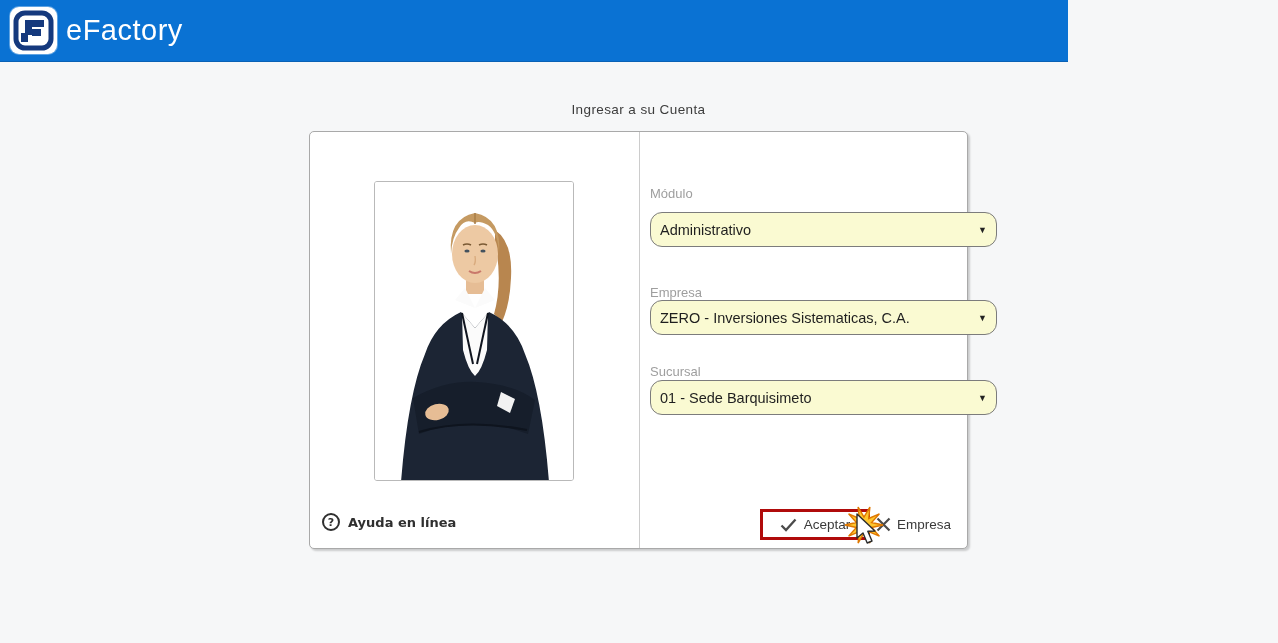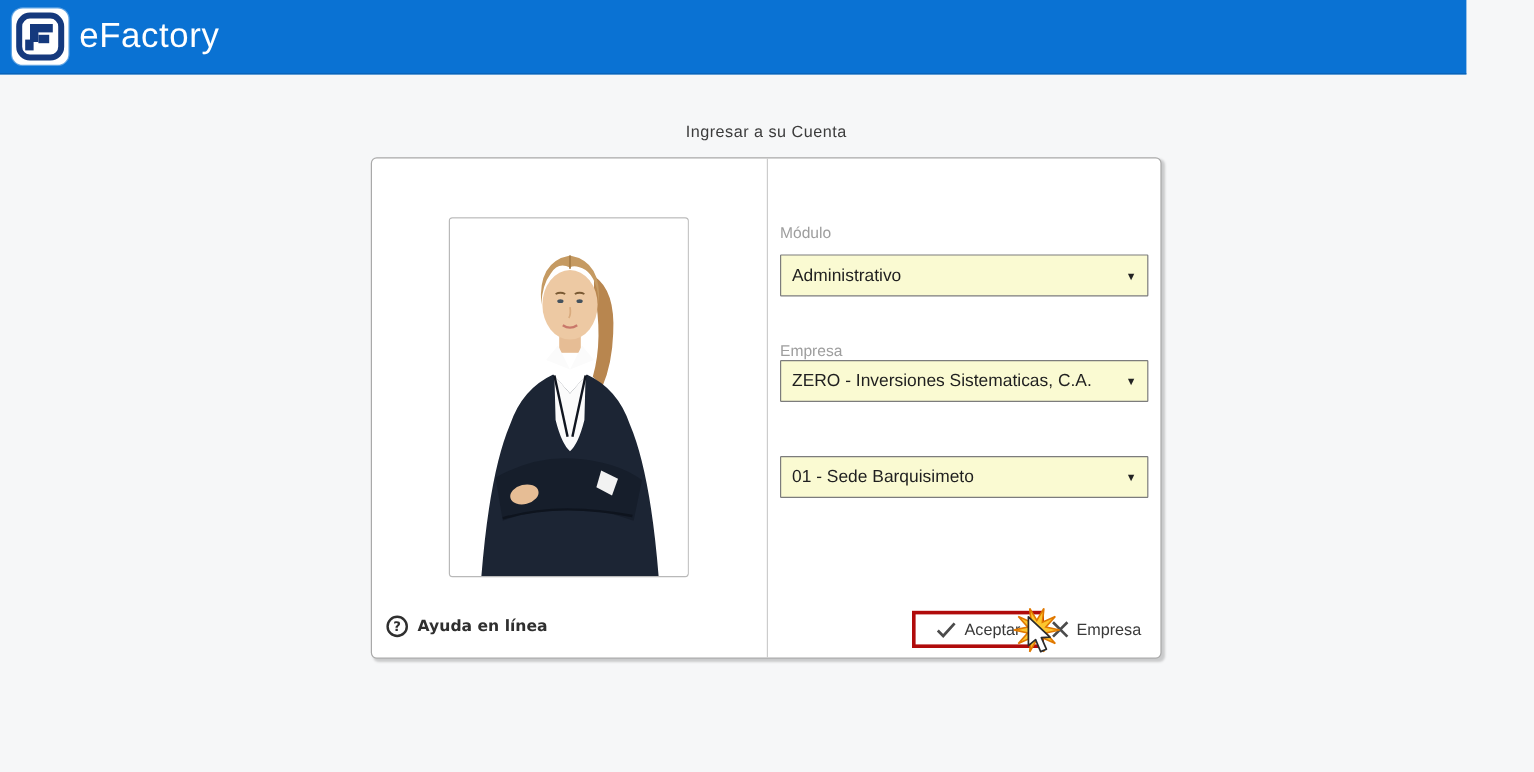--- a/index.html
+++ b/index.html
@@ -6,21 +6,21 @@
   html,body { width:1278px; height:643px; }
   body {
     background:#f6f7f8;
     font-family:"Liberation Sans", sans-serif;
     position:relative;
     overflow:hidden;
   }
 
   
   .header {
-    position:absolute; left:0; top:0; width:1222px; height:62px;
+    position:absolute; left:0; top:0; width:1068px; height:62px;
     background:#0a72d3;
     border-bottom:1px solid #0961b5;
   }
   .logo {
     position:absolute; left:10px; top:7px; width:47px; height:47px;
     background:#ffffff; border-radius:9px;
     box-shadow:0 0 0 1px rgba(255,255,255,0.35);
   }
   .app-name {
     position:absolute; left:66px; top:0; height:62px; line-height:60px;
@@ -71,22 +71,22 @@
   
   .field-label {
     position:absolute; left:340px; width:305px;
     font-size:13px; color:#9e9e9e; font-family:"Liberation Sans", sans-serif;
   }
   .lbl-modulo   { top:54px;  }
   .lbl-empresa  { top:153px; }
   .lbl-sucursal { top:232px; }
 
   .select {
-    position:absolute; left:340px; width:307px; height:35px;
-    background:#fafad2; border:1px solid #7c7c7c; border-radius:1px;
+    position:absolute; left:340px; width:347px; height:35px;
+    background:#fafad2; border:1px solid #7c7c7c; border-radius:12px;
     display:flex; align-items:center; justify-content:space-between;
     padding:0 9px; cursor:pointer;
   }
   .sel-modulo   { top:80px;  }
   .sel-empresa  { top:168px; }
   .sel-sucursal { top:248px; }
   .select-value {
     font-size:14.5px; color:#1f1f1f; white-space:nowrap; overflow:hidden;
   }
   .select-arrow {
@@ -186,20 +186,21 @@
     <span class="select-value">Administrativo</span>
     <span class="select-arrow">▼</span>
   </div>
 
   <div class="field-label lbl-empresa">Empresa</div>
   <div class="select sel-empresa">
     <span class="select-value">ZERO - Inversiones Sistematicas, C.A.</span>
     <span class="select-arrow">▼</span>
   </div>
 
+  <div class="field-label lbl-sucursal">Sucursal</div>
   <div class="select sel-sucursal">
     <span class="select-value">01 - Sede Barquisimeto</span>
     <span class="select-arrow">▼</span>
   </div>
 
   <div class="accept-btn">
     <svg width="17" height="14" viewBox="0 0 17 14">
       <path d="M1.5,7.5 L6,12 L15.5,1.5" fill="none" stroke="#4b4b4b" stroke-width="2.3"></path>
     </svg>
     <span class="btn-label">Aceptar</span>

